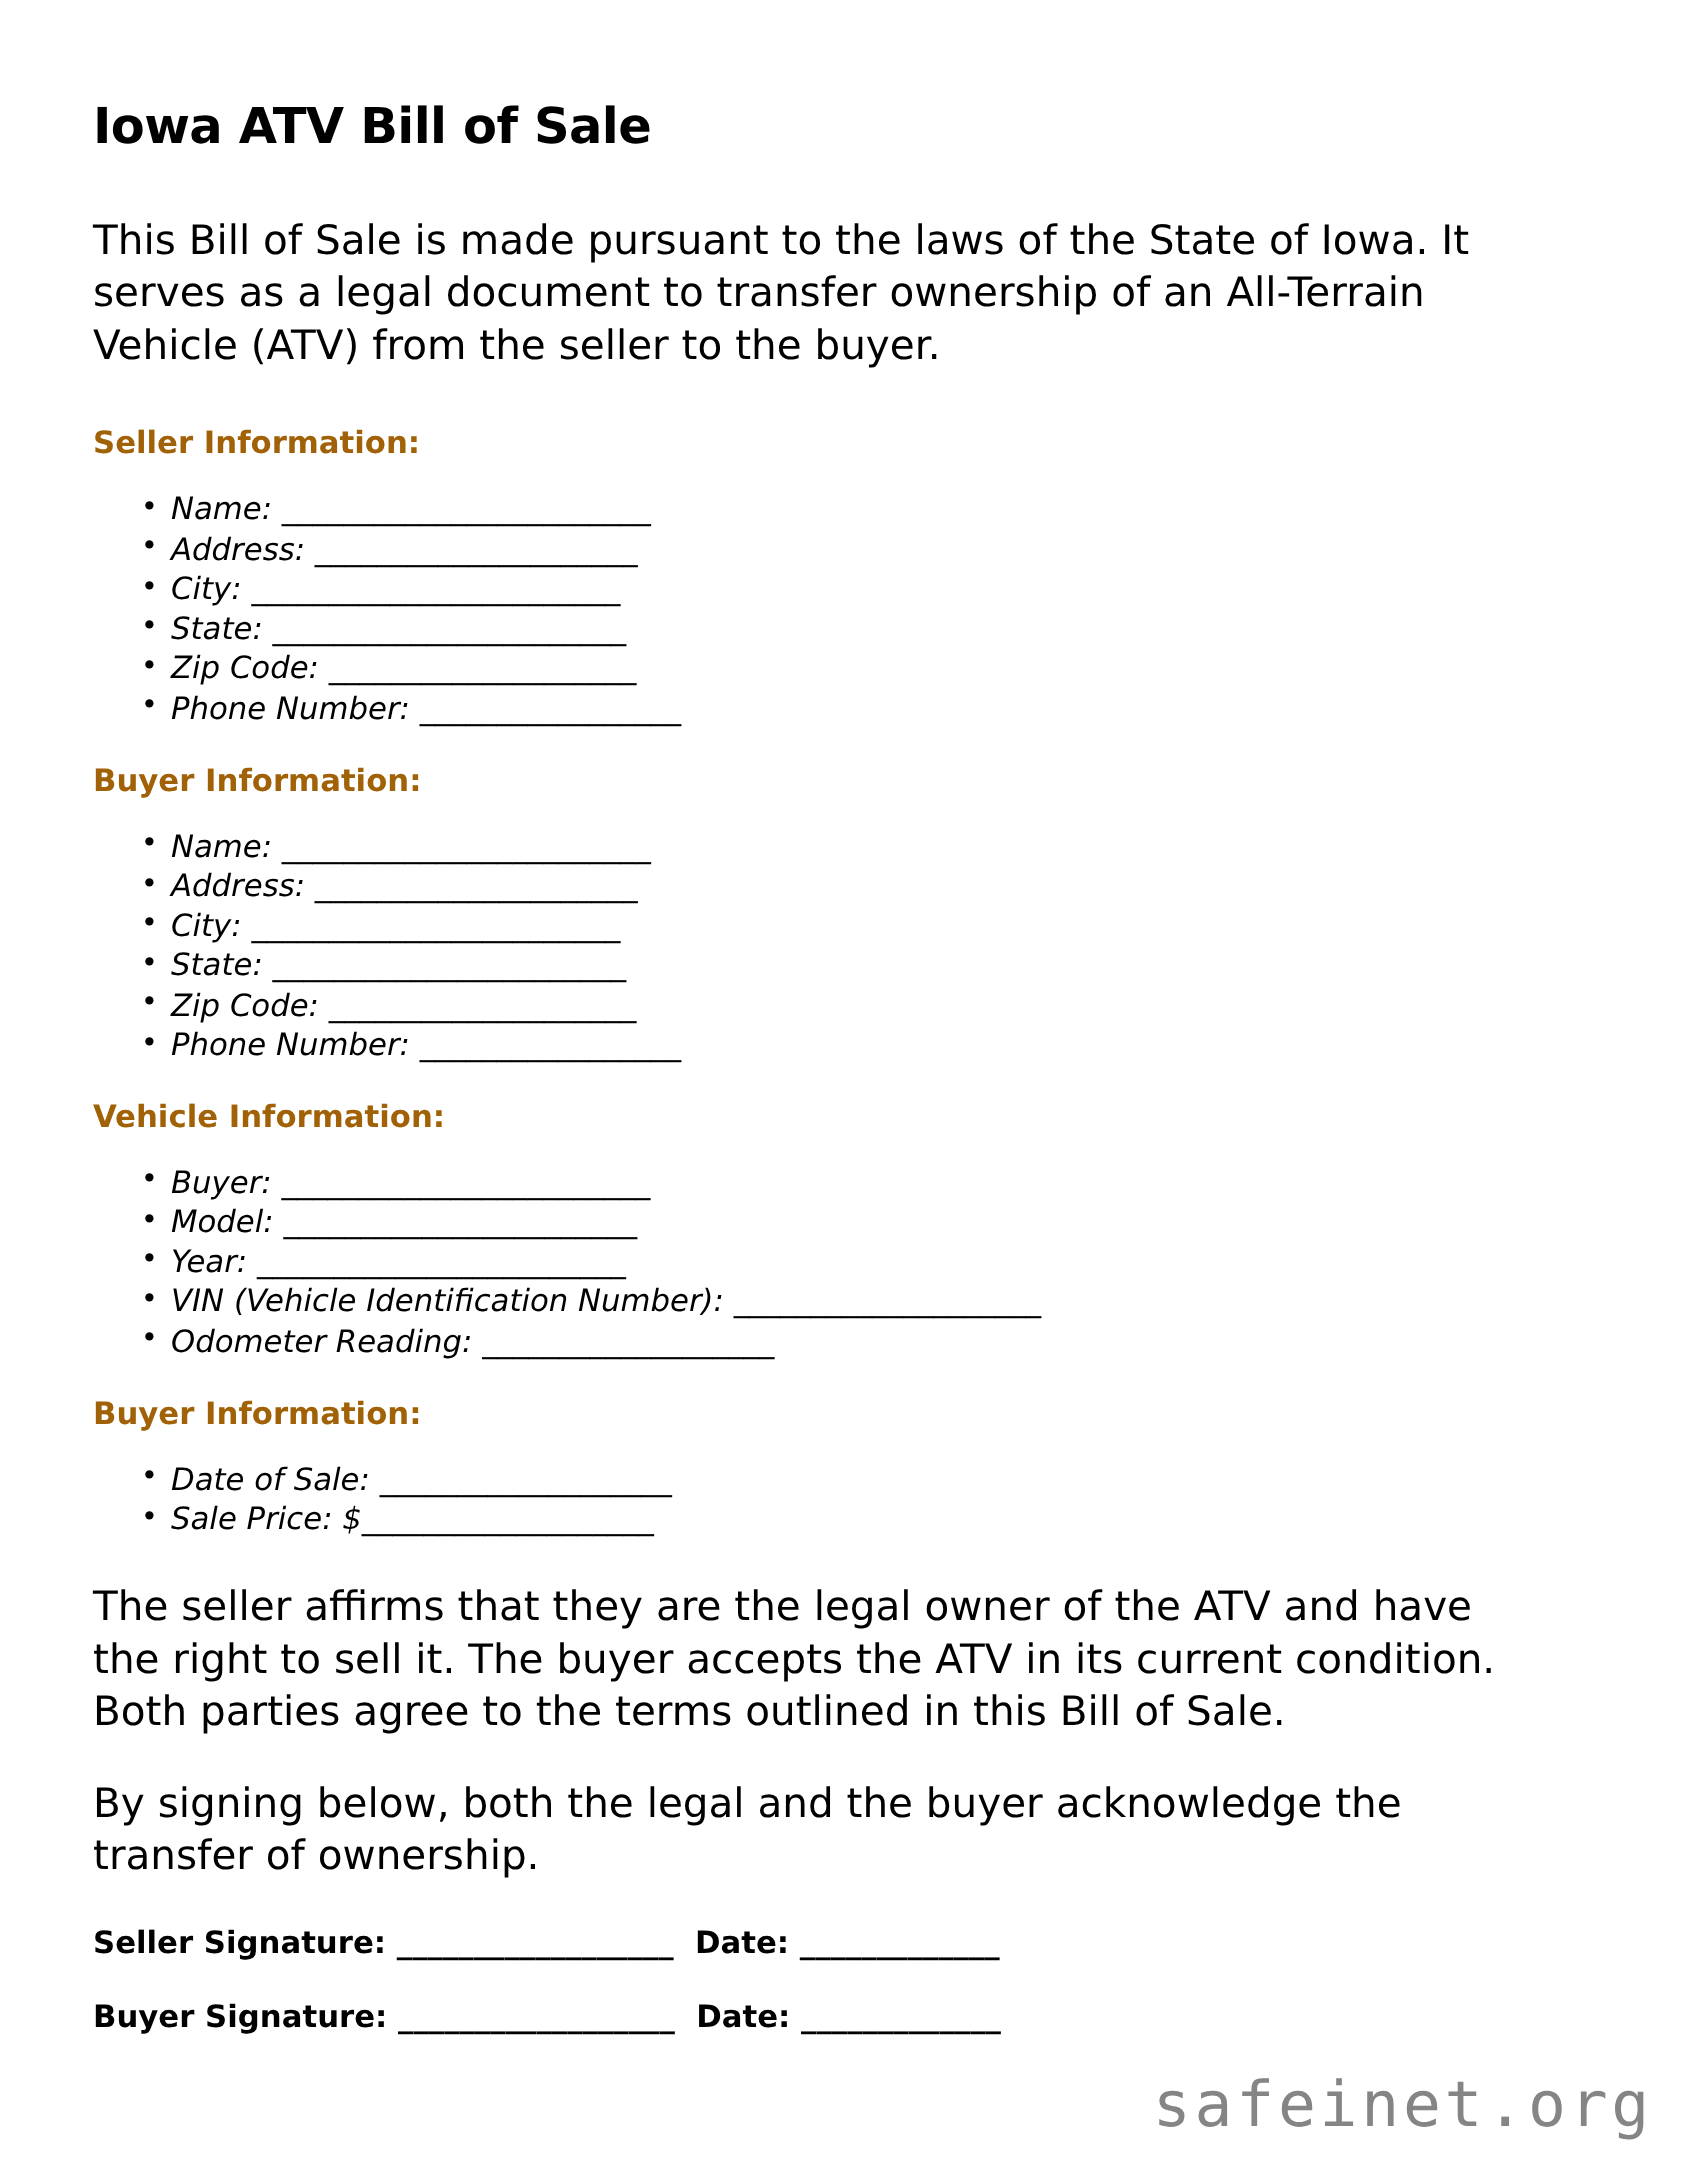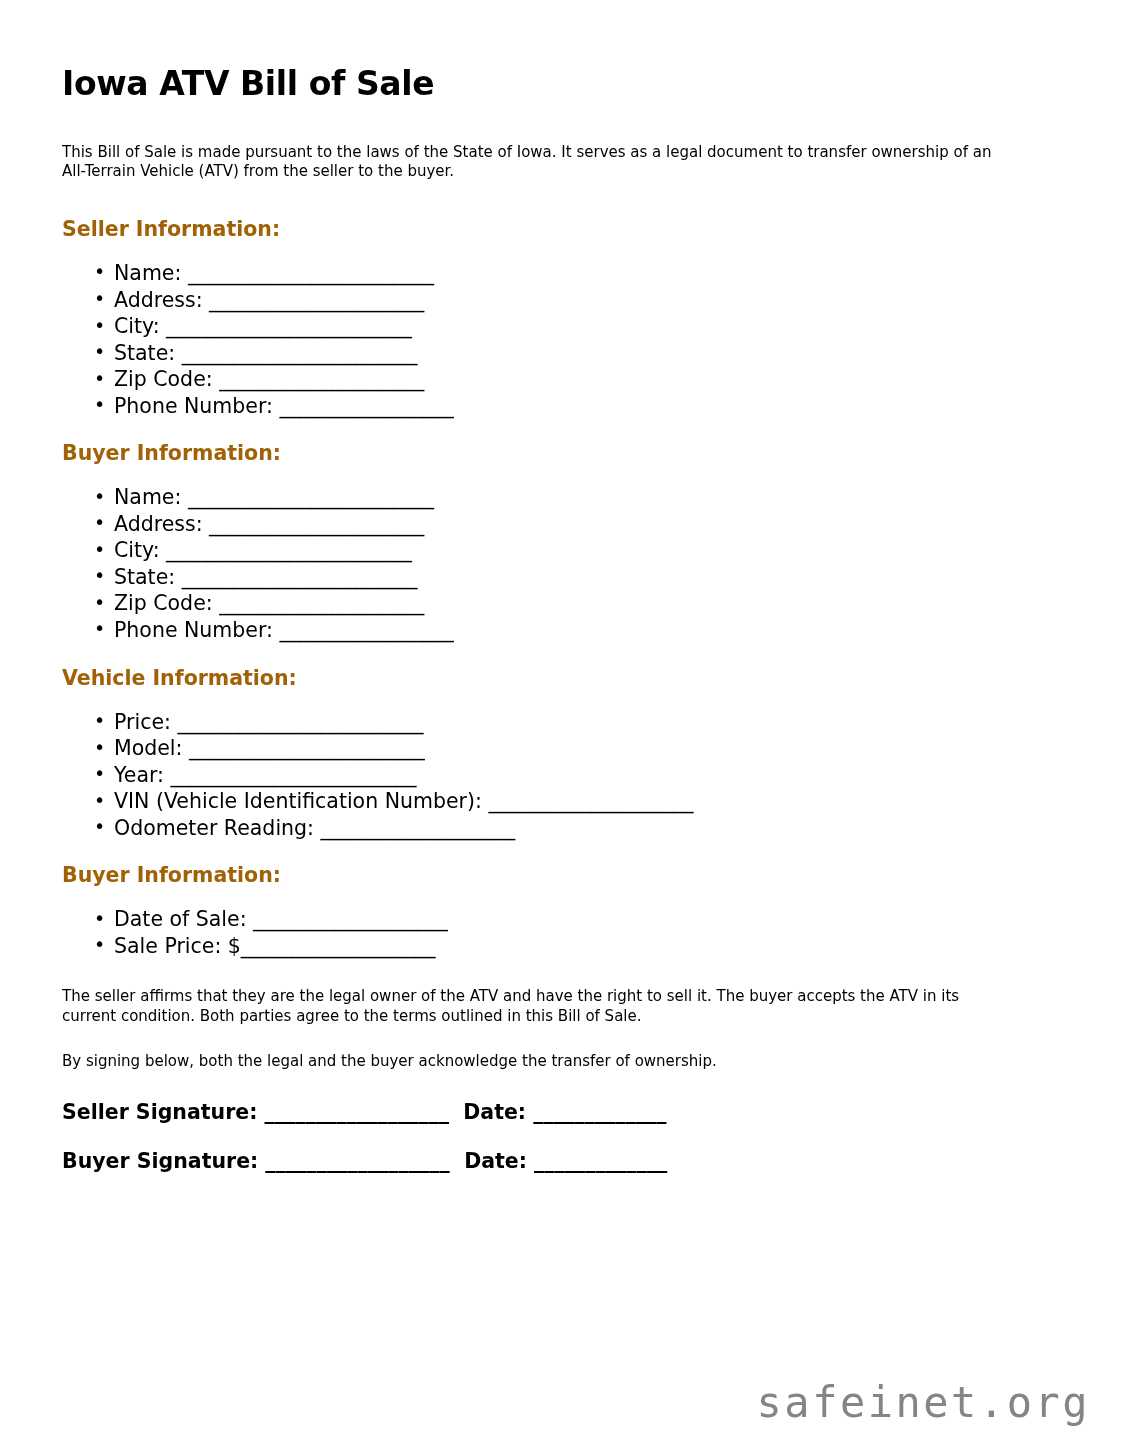--- a/index.html
+++ b/index.html
@@ -35,38 +35,39 @@
     font-size: 33px;
     font-weight: bold;
     letter-spacing: -0.4px;
     line-height: 1.12;
     margin: 0 0 40px 0;
     color: #000000;
   }
 
   .intro-paragraph,
   .body-paragraph {
-    font-size: 15px;
+    font-size: 27px;
     line-height: 1.30;
     margin: 0;
     color: #000000;
     max-width: 945px;
   }
 
   .section-heading {
     font-size: 20.5px;
     font-weight: bold;
     margin: 0;
     color: #a16207;
   }
 
   ul.field-list {
     list-style: none;
     margin: 0;
     padding: 0;
+    font-style: italic;
   }
   ul.field-list li {
     position: relative;
     font-size: 20.5px;
     line-height: 1.295;
     padding-left: 52px;
     color: #000000;
     white-space: pre;
   }
   ul.field-list li::before {
@@ -79,21 +80,21 @@
 
   .sig-row {
     font-size: 20.5px;
     font-weight: bold;
     white-space: pre;
     color: #000000;
   }
 
   .watermark {
     position: absolute;
-    right: 34px;
+    right: 22px;
     bottom: 28px;
     font-family: "DejaVu Sans Mono", monospace;
     font-size: 42px;
     letter-spacing: 2.5px;
     color: #858585;
     white-space: pre;
   }
 
   
   .gap-intro-to-seller { height: 35px; }
@@ -144,21 +145,21 @@
       <li>Phone Number: _________________</li>
     </ul>
 
     <div class="gap-list-to-heading"></div>
 
     <h2 class="section-heading">Vehicle Information:</h2>
 
     <div class="gap-heading-to-list"></div>
 
     <ul class="field-list">
-      <li>Price: ________________________</li>
+      <li>Buyer: ________________________</li>
       <li>Model: _______________________</li>
       <li>Year: ________________________</li>
       <li>VIN (Vehicle Identification Number): ____________________</li>
       <li>Odometer Reading: ___________________</li>
     </ul>
 
     <div class="gap-list-to-heading"></div>
 
     <h2 class="section-heading">Buyer Information:</h2>
 

